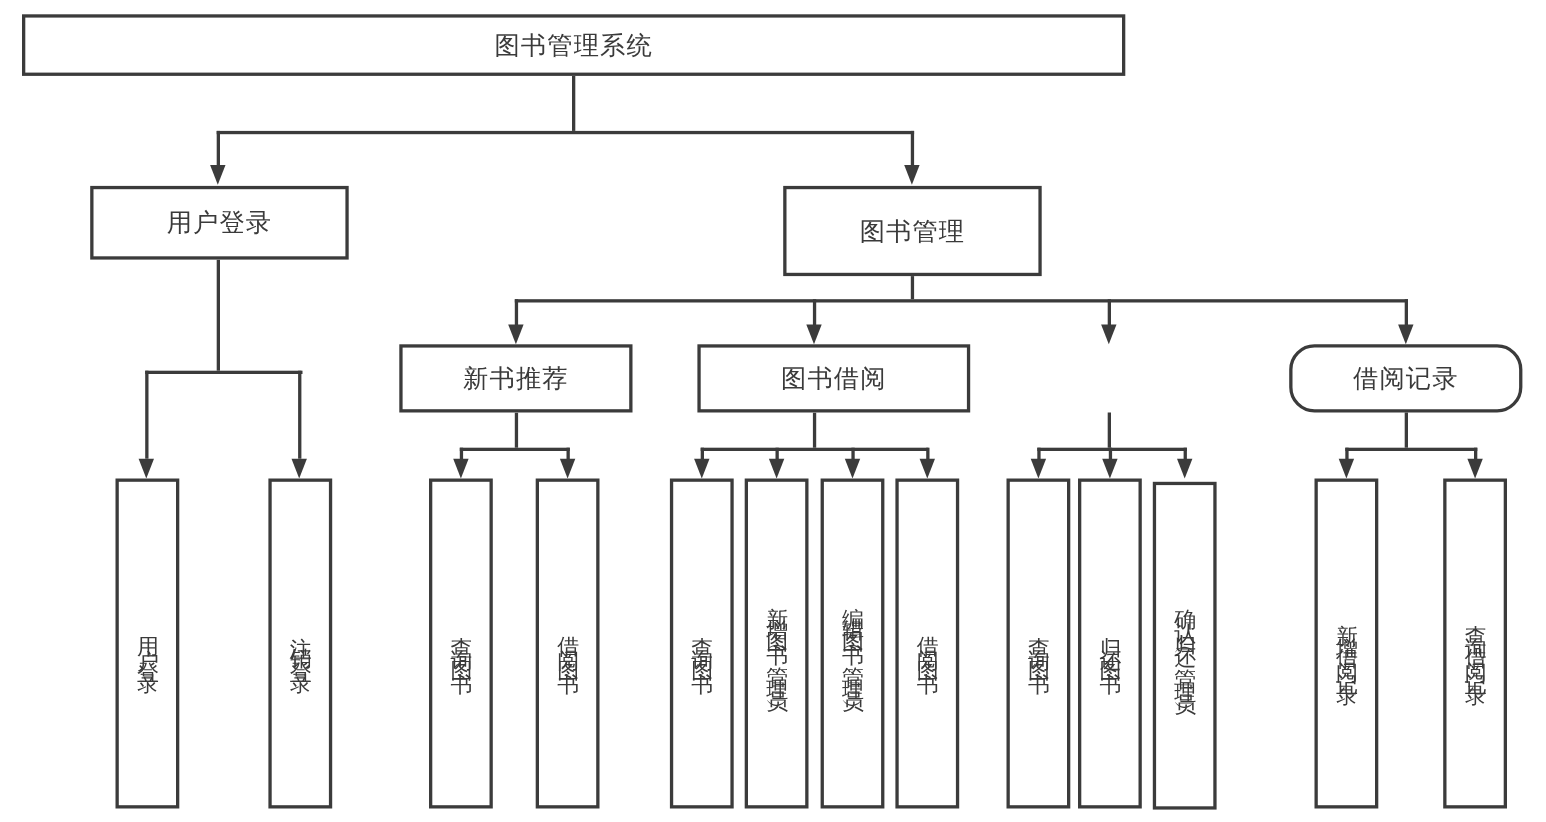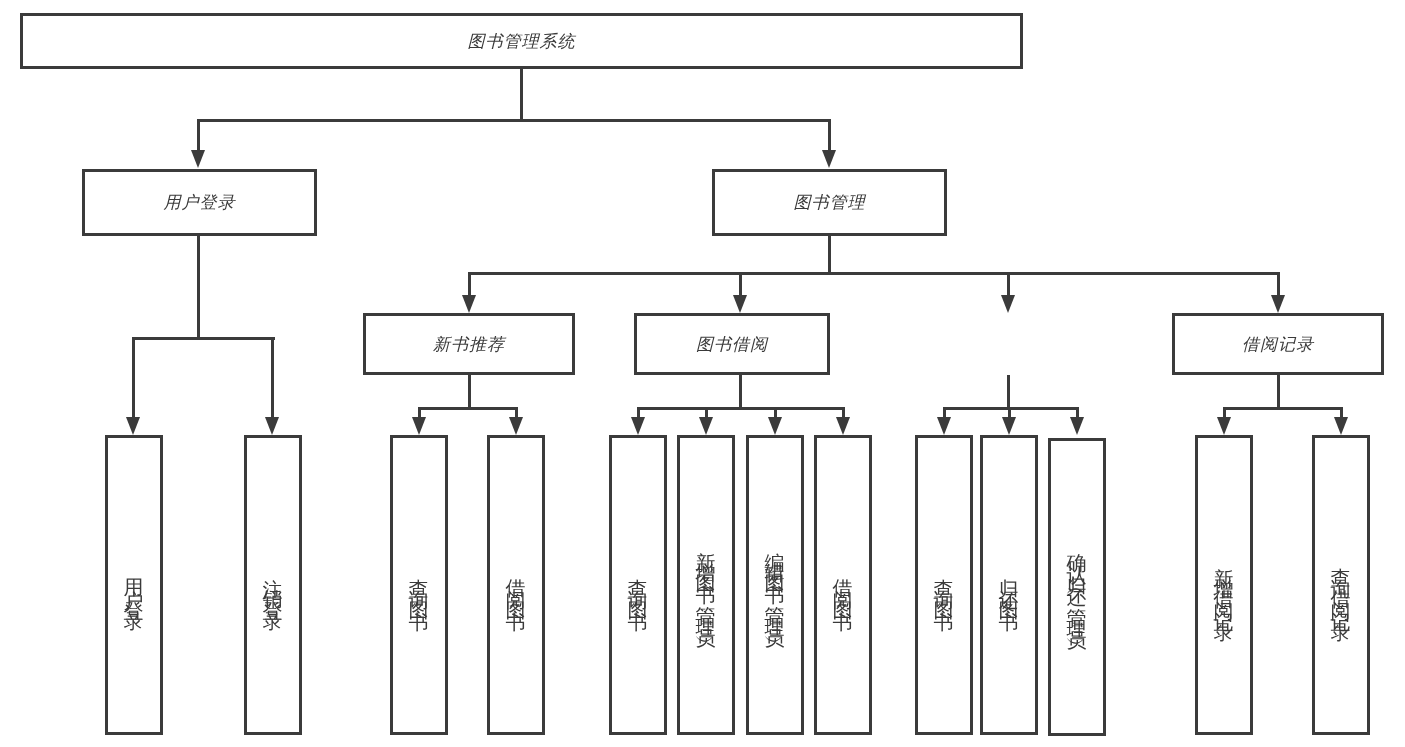--- a/index.html
+++ b/index.html
@@ -9,32 +9,32 @@
   }
   
   .vl{position:absolute;width:3px;background:#3b3b3b;}
   .hl{position:absolute;height:3px;background:#3b3b3b;}
   .arrow{position:absolute;width:0;height:0;
     border-left:7px solid transparent;border-right:7px solid transparent;
     border-top:18px solid #3b3b3b;}
   
   .node{position:absolute;box-sizing:border-box;border:3px solid #3b3b3b;background:#ffffff;
     display:flex;align-items:center;justify-content:center;}
-  .h-node{font-size:17px;letter-spacing:1px;font-style:italic;}
+  .h-node{font-size:23px;letter-spacing:1px;}
   .v-node{width:58px;height:300px;}
   .v-node .vt{writing-mode:vertical-rl;text-orientation:mixed;font-size:20px;
     letter-spacing:11px;line-height:1;}
   
   .n-root{left:20px;top:13px;width:1003px;height:56px;}
   .n-user-login{left:82px;top:169px;width:235px;height:67px;}
-  .n-book-mgmt{left:712px;top:169px;width:235px;height:67px;}
+  .n-book-mgmt{left:712px;top:169px;width:235px;height:82px;}
   .n-new-book{left:363px;top:313px;width:212px;height:62px;justify-content:center;}
-  .n-book-borrow{left:634px;top:313px;width:196px;height:62px;}
+  .n-book-borrow{left:634px;top:313px;width:248px;height:62px;}
   .n-current-borrow{left:902px;top:313px;width:212px;height:62px;}
-  .n-borrow-records{left:1172px;top:313px;width:212px;height:62px;}
+  .n-borrow-records{left:1172px;top:313px;width:212px;height:62px;border-radius:23px;}
   .l-ul1{left:105px;top:435px;}
   .l-ul2{left:244px;top:435px;}
   .l-nb1{left:390px;top:435px;}
   .l-nb2{left:487px;top:435px;}
   .l-bb1{left:609px;top:435px;}
   .l-bb2{left:677px;top:435px;}
   .l-bb3{left:746px;top:435px;}
   .l-bb4{left:814px;top:435px;}
   .l-cb1{left:915px;top:435px;}
   .l-cb2{left:980px;top:435px;}

